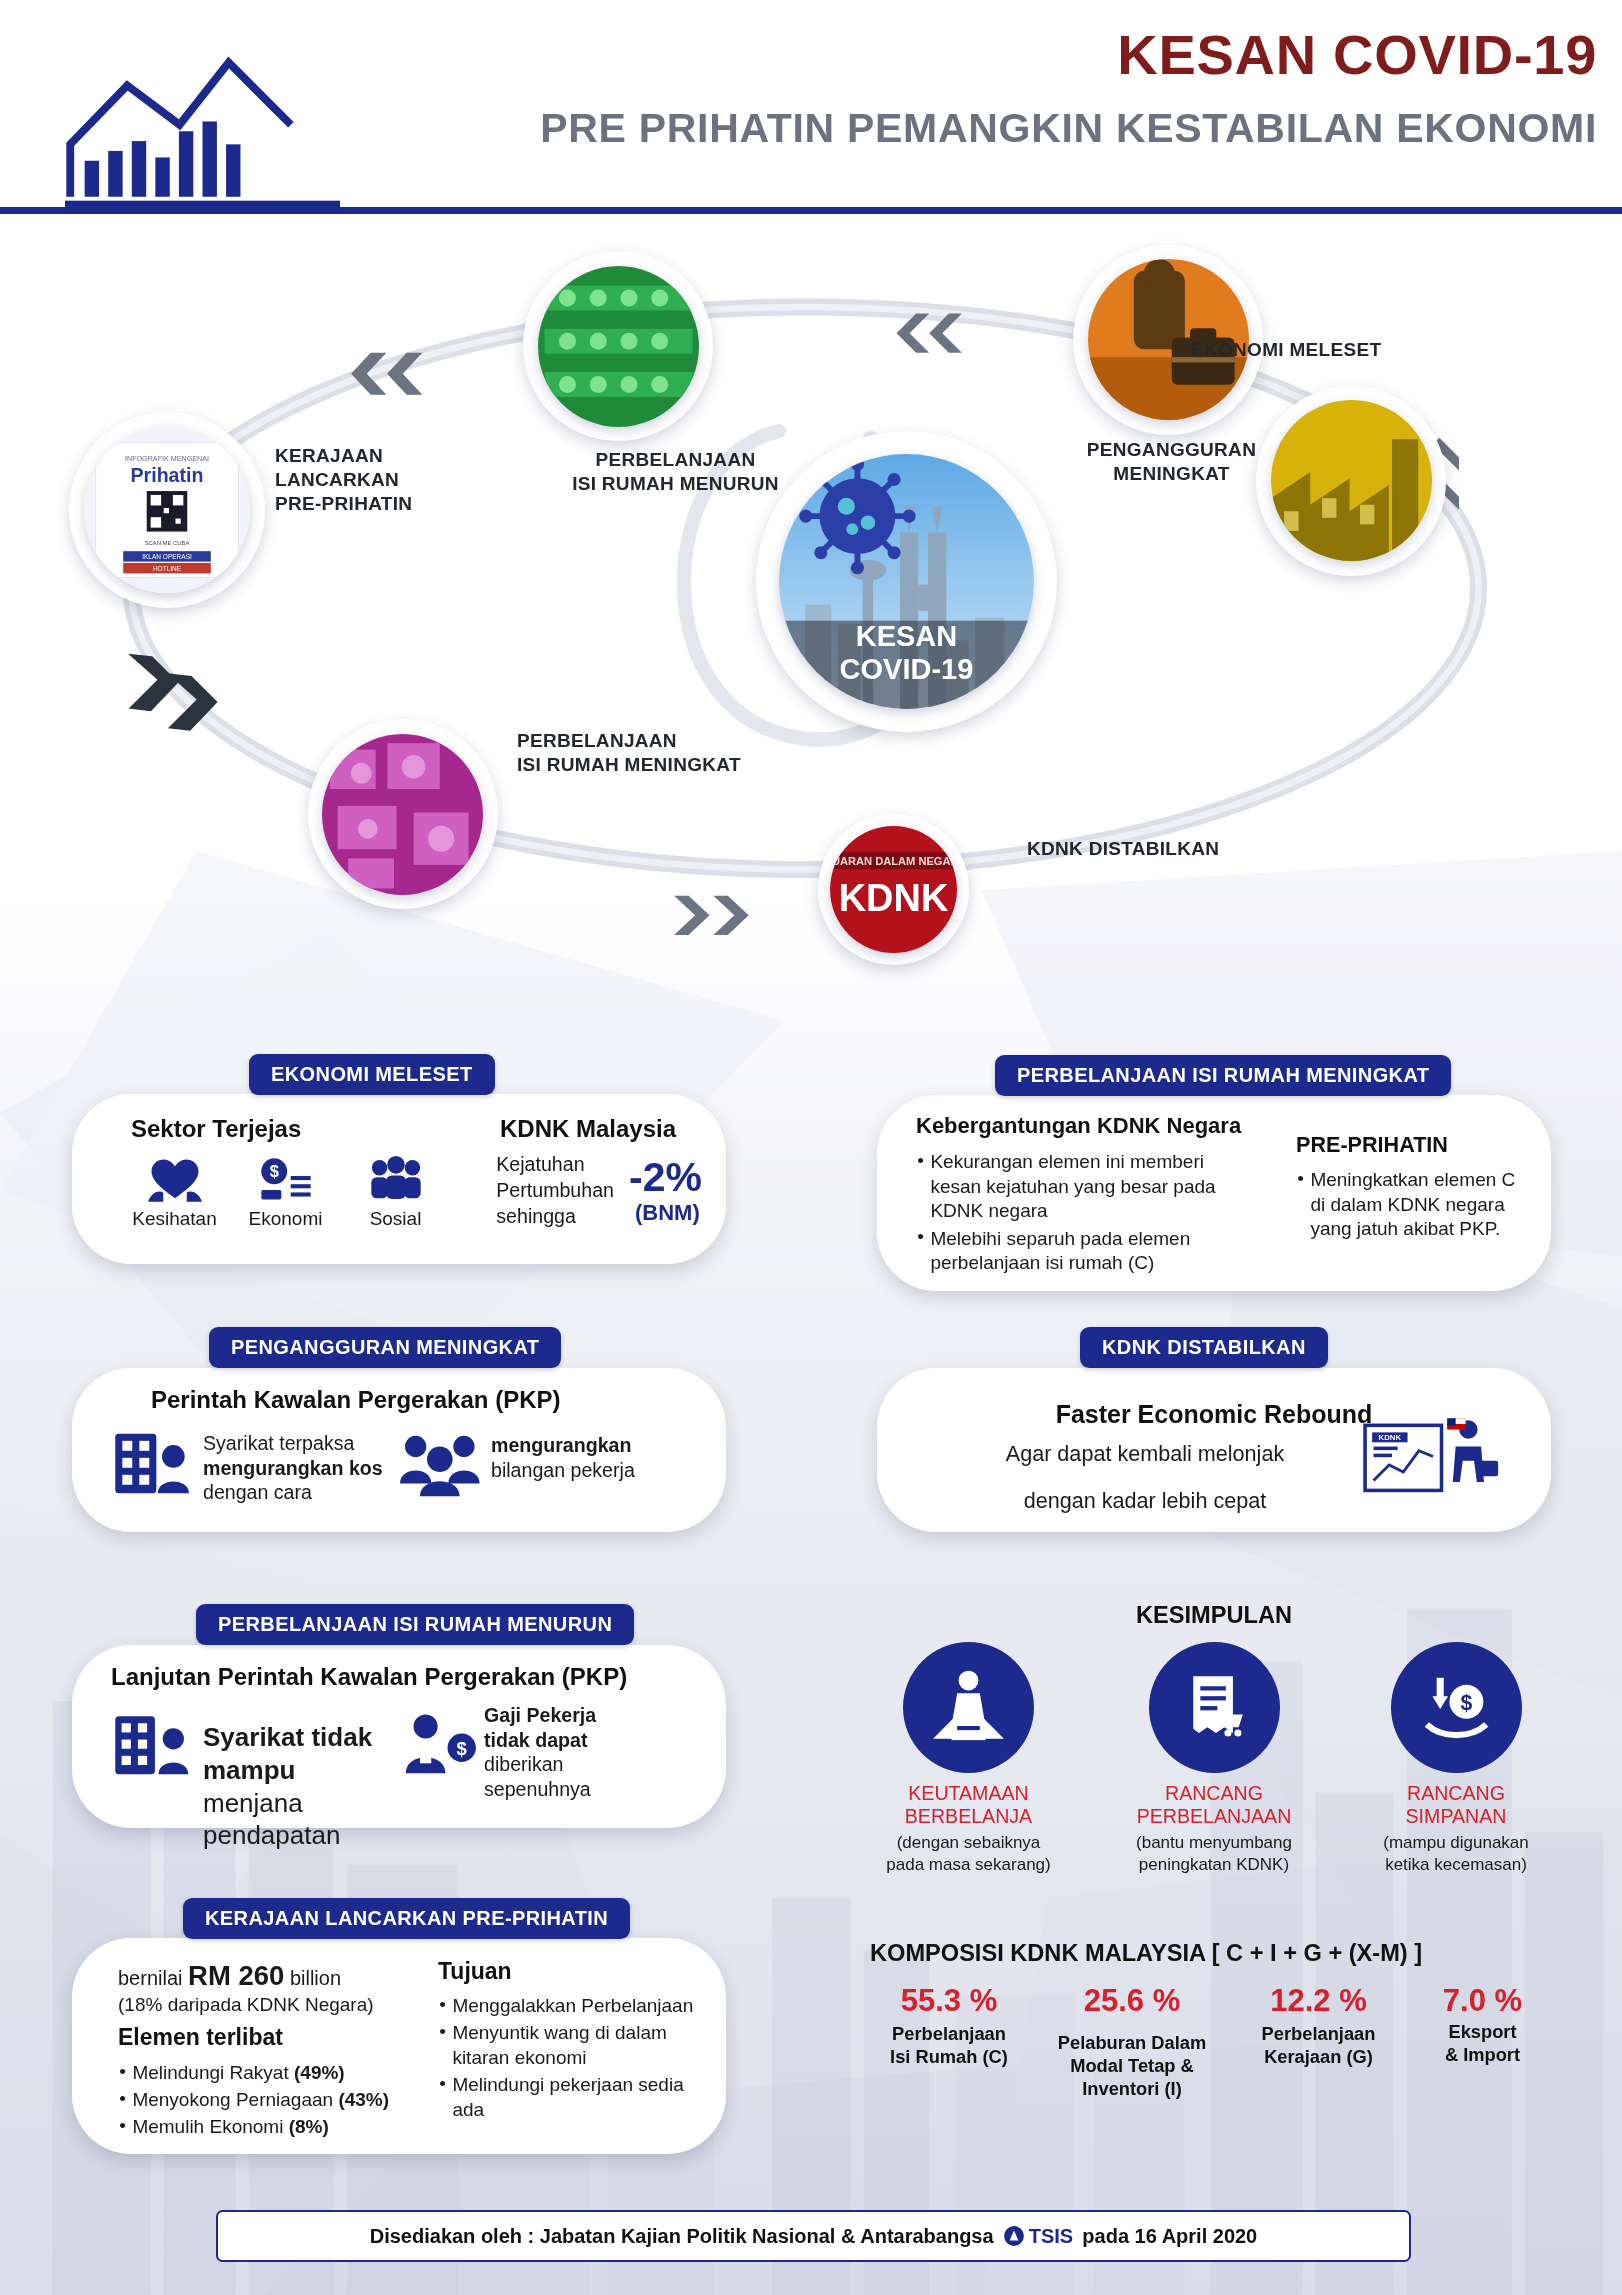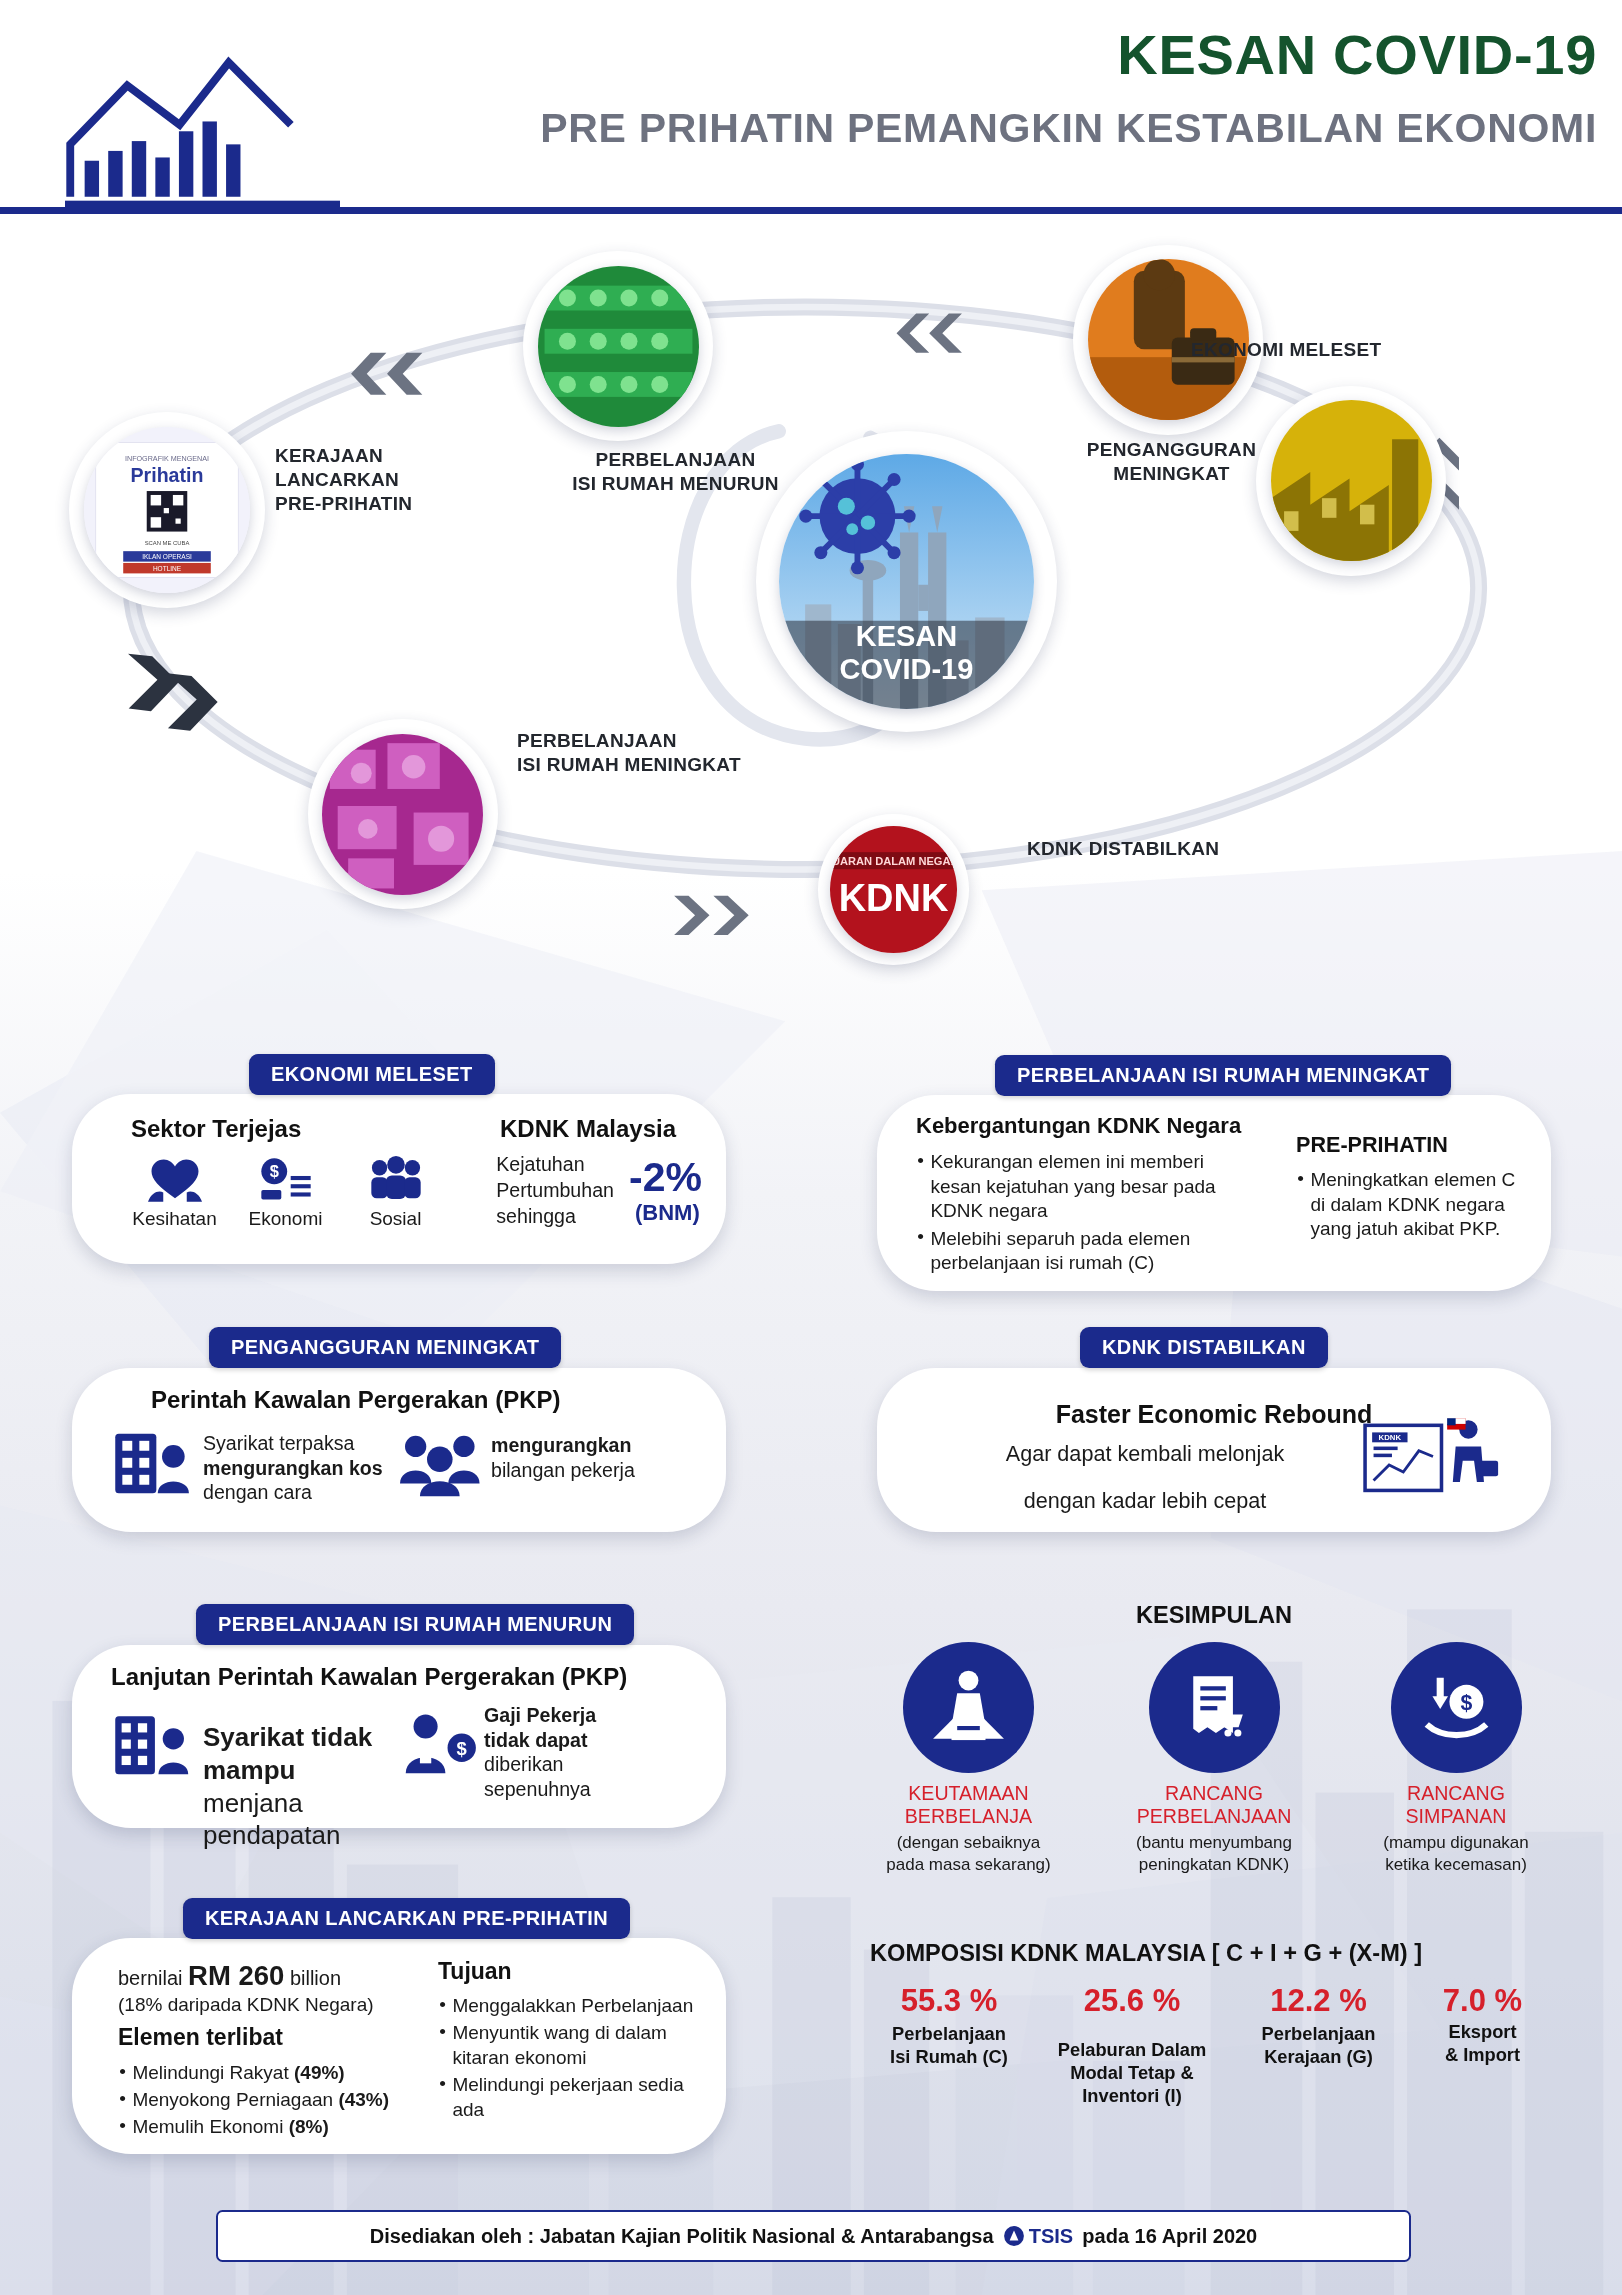--- a/index.html
+++ b/index.html
@@ -26,21 +26,21 @@
   }
   
   .header{
     position:absolute;left:0;top:0;width:1623px;height:216px;z-index:5;
   }
   .header-rule{
     position:absolute;left:0;top:207px;width:1623px;height:6.5px;background:#1b2a8c;
   }
   .title1{
     position:absolute;right:26px;top:22px;
-    font-size:56px;font-weight:bold;color:#14532d;letter-spacing:0.7px;
+    font-size:56px;font-weight:bold;color:#7f1d1d;letter-spacing:0.7px;
     font-family:"Liberation Sans", sans-serif;
     text-align:right;
   }
   .title2{
     position:absolute;right:26px;top:105px;
     font-size:41px;font-weight:bold;color:#6e7280;letter-spacing:0.7px;
     text-align:right;
   }
   .logo-mark{
     position:absolute;left:65px;top:46px;width:275px;height:164px;
@@ -647,21 +647,21 @@
 
 <div class="komp-title" style="position:absolute;left:870px;top:1940px;width:694px;z-index:7;">KOMPOSISI KDNK MALAYSIA  [ C + I + G + (X-M) ]</div>
 <div style="position:absolute;left:864px;top:1983px;width:713px;display:flex;z-index:7;">
   <div style="width:170px;">
     <div class="komp-pct">55.3 %</div>
     <div class="komp-lab" style="white-space:pre-line;margin-top:3.9px;">Perbelanjaan
 Isi Rumah (C)</div>
   </div>
   <div style="width:196px;">
     <div class="komp-pct">25.6 %</div>
-    <div class="komp-lab" style="white-space:pre-line;margin-top:20px;">Pelaburan Dalam
+    <div class="komp-lab" style="white-space:pre-line;margin-top:13px;">Pelaburan Dalam
 Modal Tetap &amp;
 Inventori (I)</div>
   </div>
   <div style="width:177px;">
     <div class="komp-pct">12.2 %</div>
     <div class="komp-lab" style="white-space:pre-line;margin-top:3.9px;">Perbelanjaan
 Kerajaan (G)</div>
   </div>
   <div style="width:151px;">
     <div class="komp-pct">7.0 %</div>

